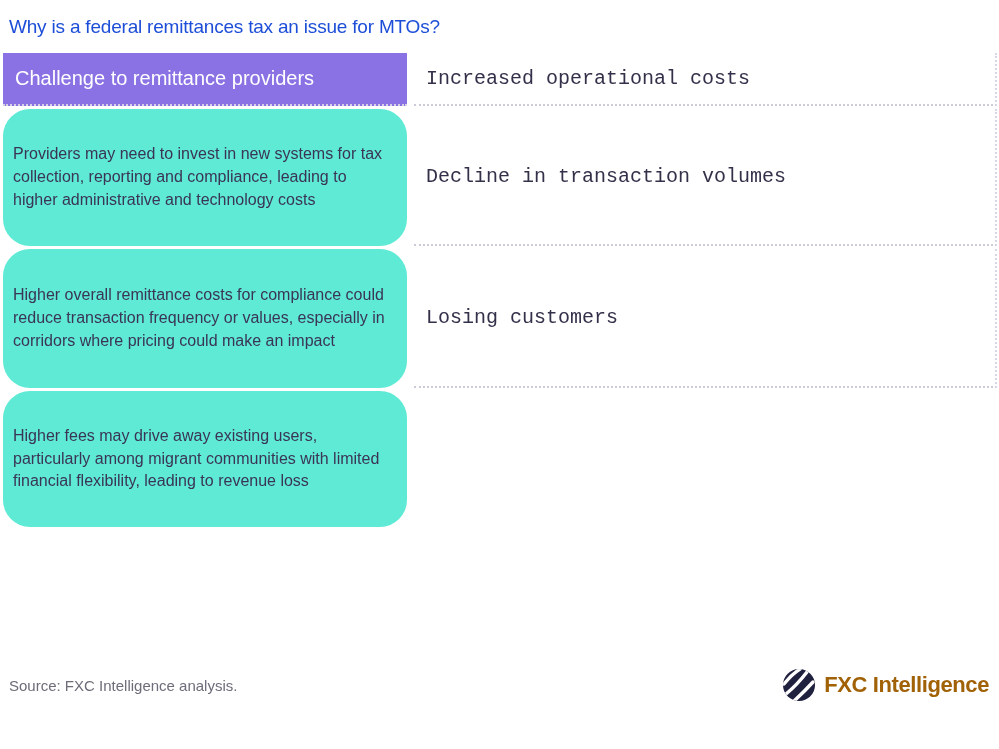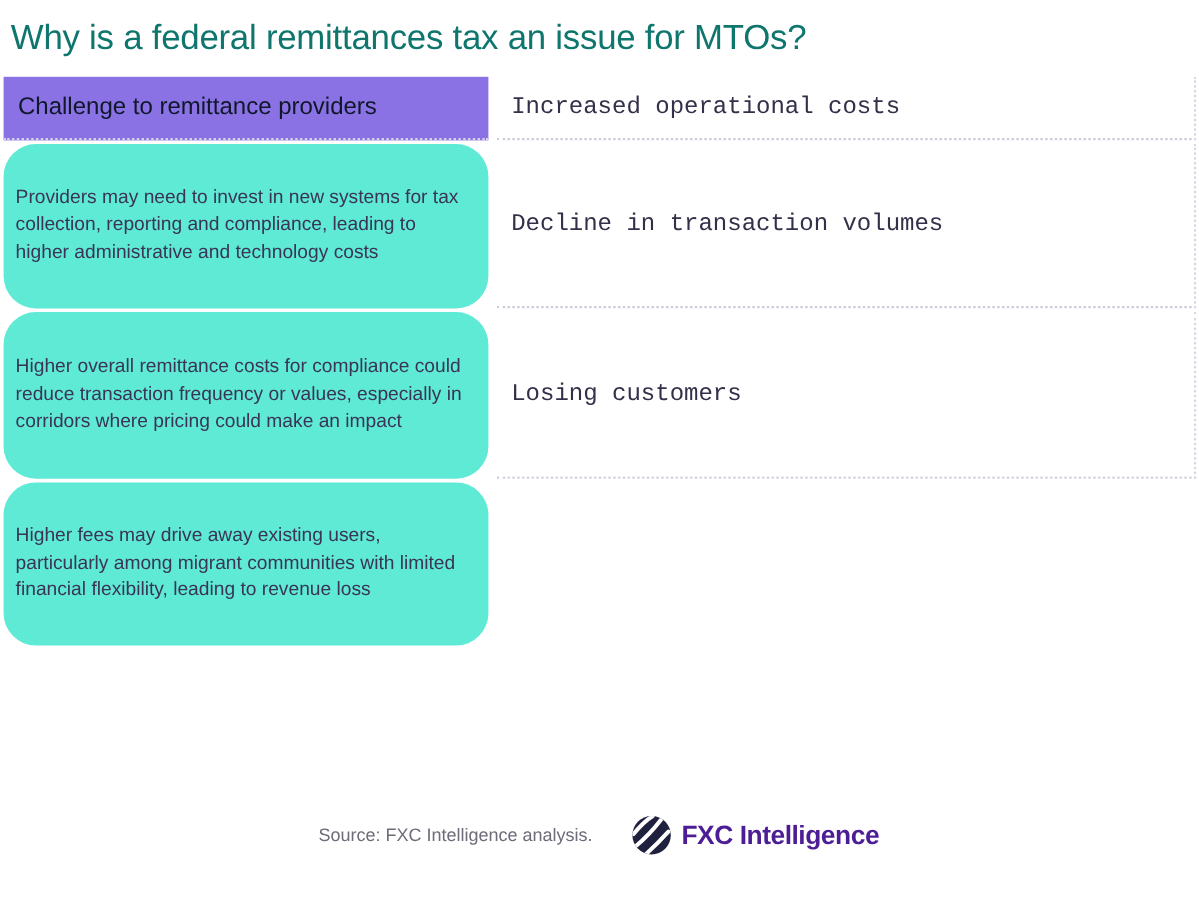--- a/index.html
+++ b/index.html
@@ -6,24 +6,24 @@
   html, body {
     width: 999px; height: 749px;
     background: #ffffff;
     font-family: "Liberation Sans", sans-serif;
     overflow: hidden;
   }
   .page { width: 999px; height: 749px; position: relative; }
 
   .page-title {
     margin: 16px 10px 0 9px;
-    font-size: 29px;
+    font-size: 19px;
     font-weight: 500;
     letter-spacing: -0.2px;
-    color: #0f766e;
+    color: #1d4ed8;
   }
   .page-subtitle {
     margin: 5px 10px 0 9px;
     font-size: 23px;
     font-weight: 400;
     color: #9c83e8;
   }
 
   .table-grid {
     margin: 15px 2px 0 3px;
@@ -32,21 +32,21 @@
     grid-template-rows: 53px 137px 139px 136px 131px;
     column-gap: 7px;
     row-gap: 3px;
   }
   .cell {
     display: flex;
     align-items: center;
   }
   .th {
     background: #8b72e4;
-    color: #0f172a;
+    color: #ffffff;
     font-size: 20px;
     font-weight: 400;
     padding: 0 12px;
   }
   .th-left {
     border-bottom: 2px dotted #d6d2e4;
   }
   .td-left {
     background: #ffffff;
     color: #333049;
@@ -60,39 +60,39 @@
     background: #5eead4;
     color: #3a3556;
     font-size: 16px;
     line-height: 1.43;
     padding: 10px 16px 10px 10px;
     border-radius: 27px;
   }
 
   .footer {
     display: flex;
-    justify-content: center;
+    justify-content: space-between;
     align-items: center;
     padding: 7px 10px 0 9px;
     gap: 32px;
   }
   .source-note {
     font-size: 15px;
     color: #6d6c79;
   }
   .logo {
     display: flex;
     align-items: center;
     gap: 8px;
   }
   .logo-text {
     font-size: 22px;
     font-weight: 600;
     letter-spacing: -0.4px;
-    color: #4c1d95;
+    color: #a16207;
   }
 </style>
 </head>
 <body>
 
 <div class="page">
 
   <h1 class="page-title">Why is a federal remittances tax an issue for MTOs?</h1>
 
   <div class="table-grid">

